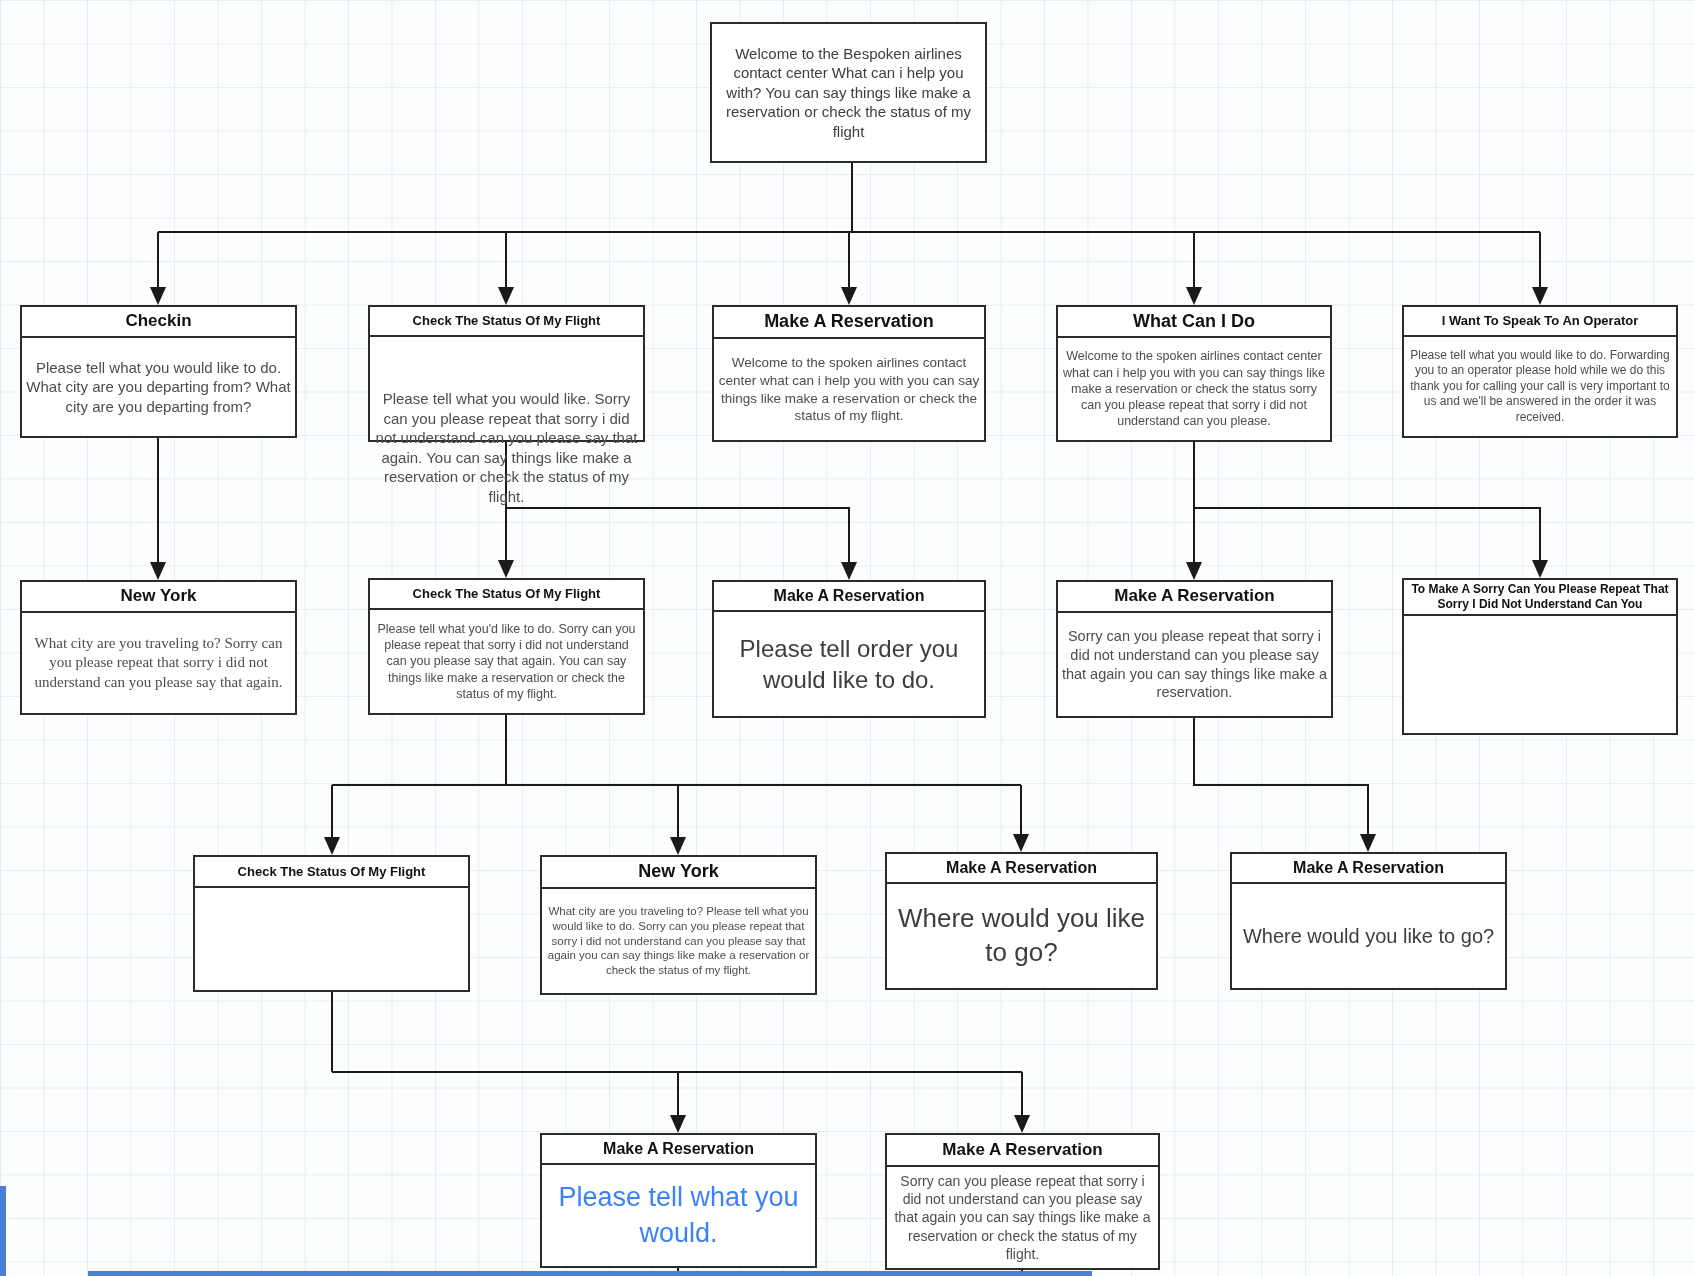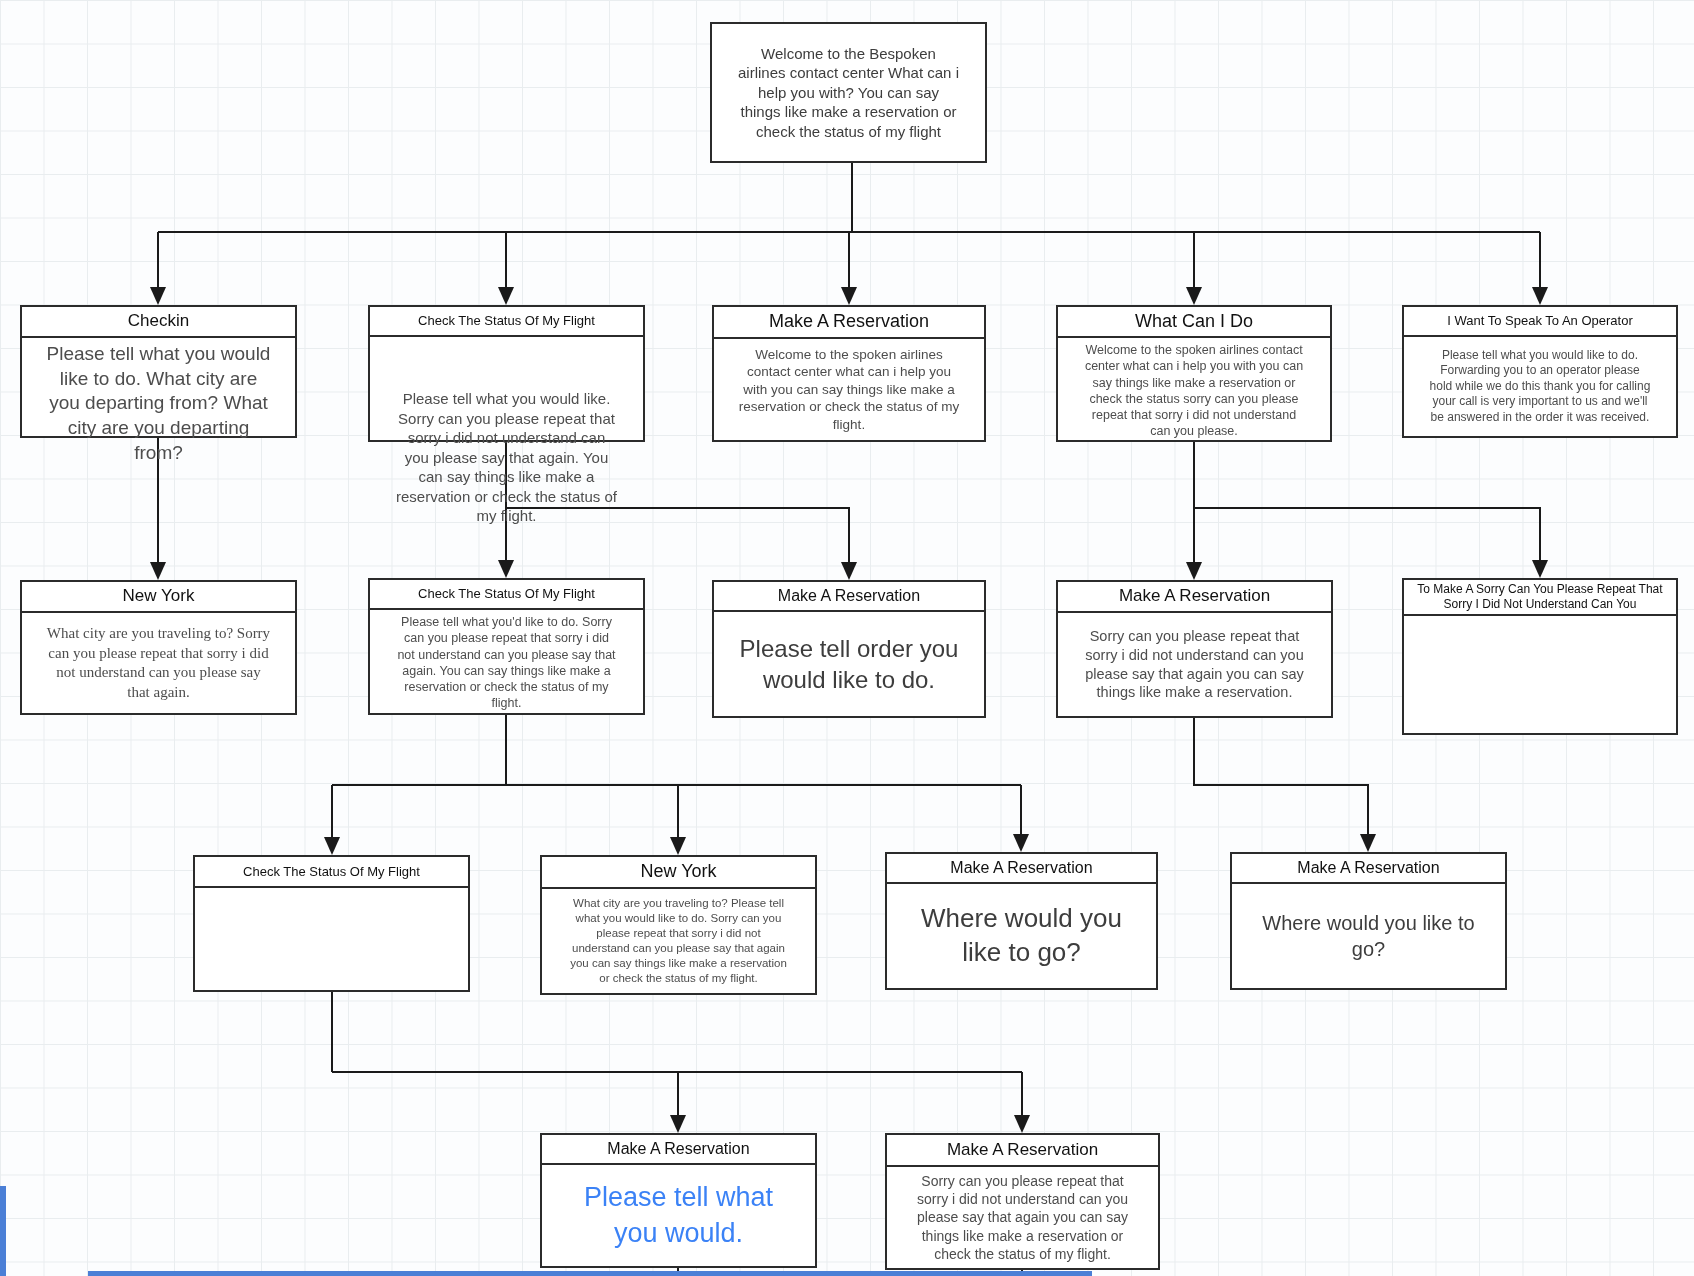--- a/index.html
+++ b/index.html
@@ -29,40 +29,40 @@
     box-sizing: border-box;
     background: #ffffff;
     border: 2px solid #2b2b2b;
     display: flex;
     flex-direction: column;
   }
 
   .node-title {
     box-sizing: border-box;
     border-bottom: 2px solid #2b2b2b;
-    font-weight: normal;
+    font-weight: bold;
     color: #111111;
     display: flex;
     align-items: center;
     justify-content: center;
     text-align: center;
     line-height: 1.2;
     padding: 8px 6px;
     flex: 0 0 auto;
   }
 
   .node-body {
     flex: 1 1 auto;
     display: flex;
     align-items: center;
     justify-content: center;
     text-align: center;
     color: #4d4d4d;
     line-height: 1.3;
-    padding: 4px 24px;
+    padding: 4px 3px;
   }
 
   .page-line {
     position: absolute;
     background: #4b7fd6;
   }
 </style>
 </head>
 <body>
 
@@ -125,21 +125,21 @@
 
   <div class="page-line" style="left:0;top:1186px;width:6px;height:90px;"></div>
   <div class="page-line" style="left:88px;top:1271px;width:1004px;height:5px;"></div>
 
   <div class="node" style="left:710px;top:22px;width:277px;height:141px;">
     <div class="node-body" style="font-size:15px;color:#3d3d3d;">Welcome to the Bespoken airlines contact center What can i help you with? You can say things like make a reservation or check the status of my flight</div>
   </div>
 
   <div class="node" style="left:20px;top:305px;width:277px;height:133px;">
     <div class="node-title" style="height:31px;font-size:17px;">Checkin</div>
-    <div class="node-body" style="font-size:19px;border-radius:15px;">Please tell what you would like to do. What city are you departing from? What city are you departing from?</div>
+    <div class="node-body" style="font-size:15px;border-radius:15px;">Please tell what you would like to do. What city are you departing from? What city are you departing from?</div>
   </div>
 
   <div class="node" style="left:368px;top:305px;width:277px;height:137px;">
     <div class="node-title" style="height:30px;font-size:13px;">Check The Status Of My Flight</div>
     <div class="node-body" style="font-size:15px;margin-top:48px;">Please tell what you would like. Sorry can you please repeat that sorry i did not understand can you please say that again. You can say things like make a reservation or check the status of my flight.</div>
   </div>
 
   <div class="node" style="left:712px;top:305px;width:274px;height:137px;">
     <div class="node-title" style="height:32px;font-size:18px;">Make A Reservation</div>
     <div class="node-body" style="font-size:13.5px;">Welcome to the spoken airlines contact center what can i help you with you can say things like make a reservation or check the status of my flight.</div>

